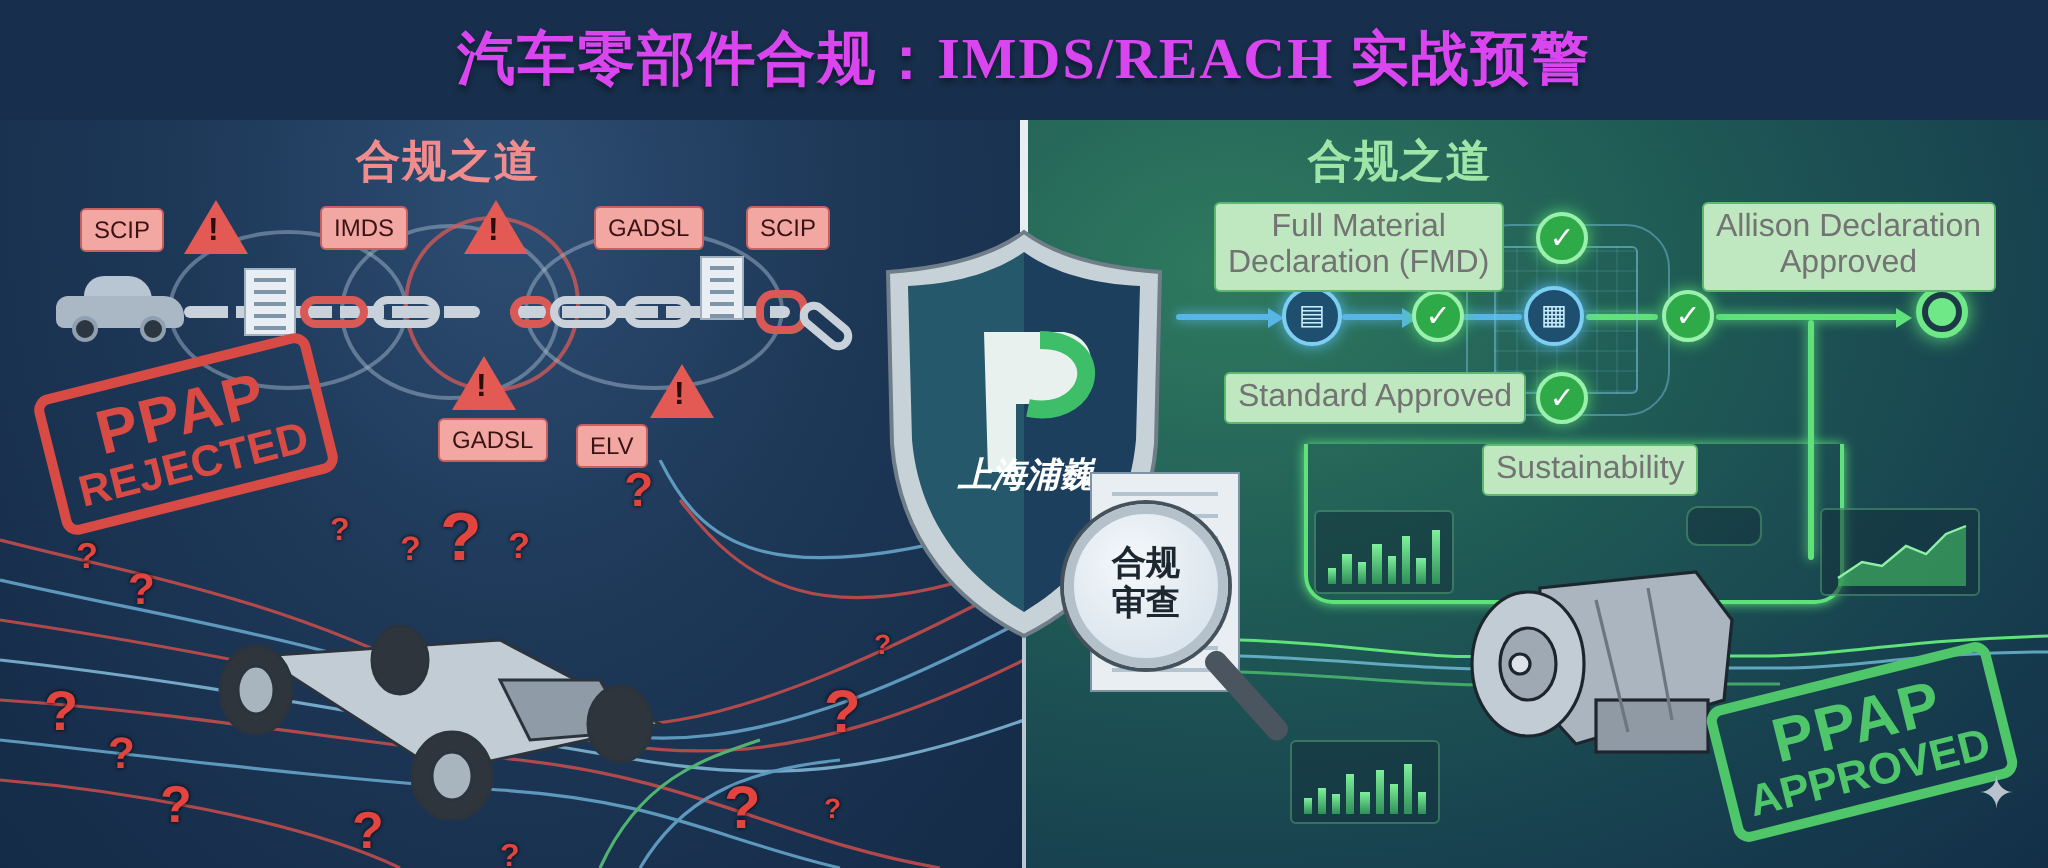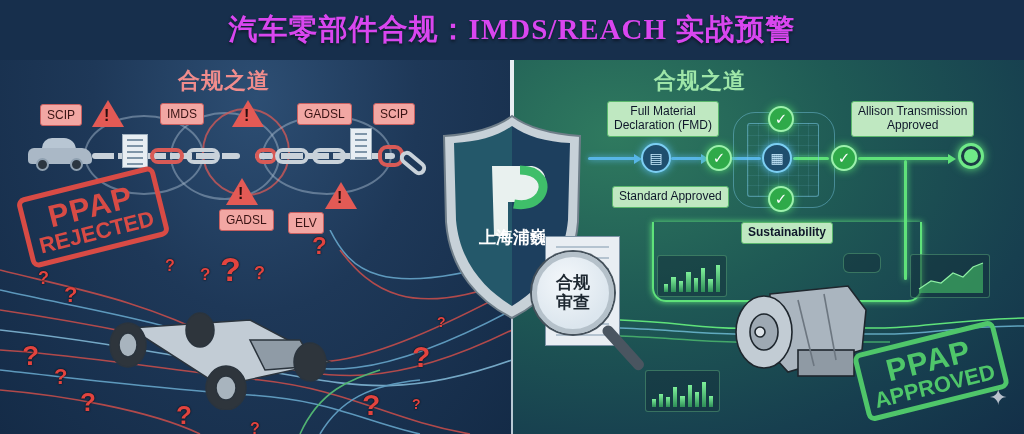--- a/index.html
+++ b/index.html
@@ -14,21 +14,21 @@
     .panel.right { left: 512px; width: 512px; background: radial-gradient(ellipse at 20% 20%, #2f7a5f 0%, #1f5a55 40%, #173f4f 75%, #132f48 100%); }
     .divider { position: absolute; left: 510px; top: 60px; width: 4px; height: 80px; background: #e8eef2; }
     .divider2 { position: absolute; left: 511px; top: 300px; width: 2px; height: 134px; background: #b8c9d4; }
 
     .section-title { position: absolute; font-size: 22px; font-weight: bold; letter-spacing: 1px; }
     .section-title.risk { left: 178px; top: 6px; color: #f08c8c; }
     .section-title.way { left: 142px; top: 6px; color: #9ee6a8; }
 
     .tag { position: absolute; font-family: "Liberation Sans", sans-serif; font-size: 12px; padding: 3px 6px; border-radius: 3px; white-space: nowrap; }
     .tag.red { background: #f2a7a3; color: #3a1414; border: 1px solid #c96060; }
-    .tag.green { background: #bfe8c1; color: #0f172a; border: 1px solid #5bb86d; text-align: center; line-height: 1.15; font-size: 12px; }
+    .tag.green { background: #bfe8c1; color: #737373; border: 1px solid #5bb86d; text-align: center; line-height: 1.15; font-size: 16px; }
 
     .warn { position: absolute; width: 0; height: 0; border-left: 16px solid transparent; border-right: 16px solid transparent; border-bottom: 27px solid #e35a55; }
     .warn span { position: absolute; left: -4px; top: 7px; color: #2a0d0d; font-weight: bold; font-size: 16px; font-family: "Liberation Sans", sans-serif; }
 
     .chain-line { position: absolute; height: 6px; background: repeating-linear-gradient(90deg, #c9d2da 0 22px, transparent 22px 26px); border-radius: 3px; }
     .chain-link { position: absolute; width: 34px; height: 16px; border: 4px solid #c9d2da; border-radius: 9px; }
     .chain-link.red { border-color: #d85a56; }
     .ring { position: absolute; border: 2px solid rgba(160,180,200,.5); border-radius: 50%; }
     .ring.red { border-color: rgba(216,90,86,.75); }
 
@@ -47,21 +47,21 @@
     .stamp .small { font-size: 22px; display: block; }
 
     .qmark { position: absolute; color: #e2443f; font-weight: bold; font-family: "Liberation Sans", sans-serif; text-shadow: 0 0 2px #000; }
 
     .streams { position: absolute; left: 0; top: 170px; width: 512px; height: 204px; }
 
     .chassis { position: absolute; left: 100px; top: 240px; width: 240px; height: 110px; }
 
     
     .shield { position: absolute; left: 436px; top: 112px; width: 152px; height: 210px; }
-    .logo-text { position: absolute; left: 470px; top: 226px; width: 86px; text-align: center; color: #ffffff; font-size: 17px; font-weight: bold; letter-spacing: 0px; }
+    .logo-text { position: absolute; left: 470px; top: 226px; width: 86px; text-align: center; color: #ffffff; font-size: 17px; font-weight: bold; letter-spacing: 0px; font-style: italic; }
 
     
     .mag-doc { position: absolute; left: 545px; top: 236px; width: 75px; height: 110px; background: #e9eef3; border: 1px solid #7e93a6; }
     .mag-doc i { display: block; height: 2px; background: #b4c3d0; margin: 9px 10px 0; }
     .mag-glass { position: absolute; left: 532px; top: 252px; width: 82px; height: 82px; border-radius: 50%; background: radial-gradient(circle at 40% 35%, #f4f8fb 0%, #dce6ee 70%); border: 5px solid #b5c1ca; box-shadow: 0 0 0 2px #45515b; display: flex; align-items: center; justify-content: center; }
     .mag-glass div { color: #1d2730; font-size: 17px; font-weight: bold; line-height: 1.15; text-align: center; }
     .mag-handle { position: absolute; left: 599px; top: 327px; width: 11px; height: 56px; background: #4a5560; border-radius: 5px; transform: rotate(-42deg); transform-origin: top center; }
 
     
     .flow-line { position: absolute; height: 3px; border-radius: 2px; }
@@ -231,23 +231,23 @@
 <div class="check" style="left:706px;top:145px;">✓</div>
 <div class="check" style="left:768px;top:106px;">✓</div>
 <div class="check" style="left:768px;top:186px;">✓</div>
 <div class="check" style="left:831px;top:145px;">✓</div>
 
 <div class="tag green" style="left:607px;top:101px;">
   <div>Full Material</div>
   <div>Declaration (FMD)</div>
 </div>
 <div class="tag green" style="left:612px;top:186px;">Standard Approved</div>
-<div class="tag green" style="left:741px;top:222px;font-weight:bold;">Sustainability</div>
+<div class="tag green" style="left:741px;top:222px;">Sustainability</div>
 <div class="tag green" style="left:851px;top:101px;">
-  <div>Allison Transmission</div>
+  <div>Allison Declaration</div>
   <div>Approved</div>
 </div>
 
 <div class="vline" style="left:904px;top:160px;height:120px;"></div>
 <div class="green-frame" style="left:652px;top:222px;width:270px;height:80px;border-top:none;border-radius:0 0 14px 14px;"></div>
 
 <div class="mini-panel" style="left:657px;top:255px;width:70px;height:42px;">
   <div class="bars">
       <span style="height:30%"></span>
       <span style="height:55%"></span>

